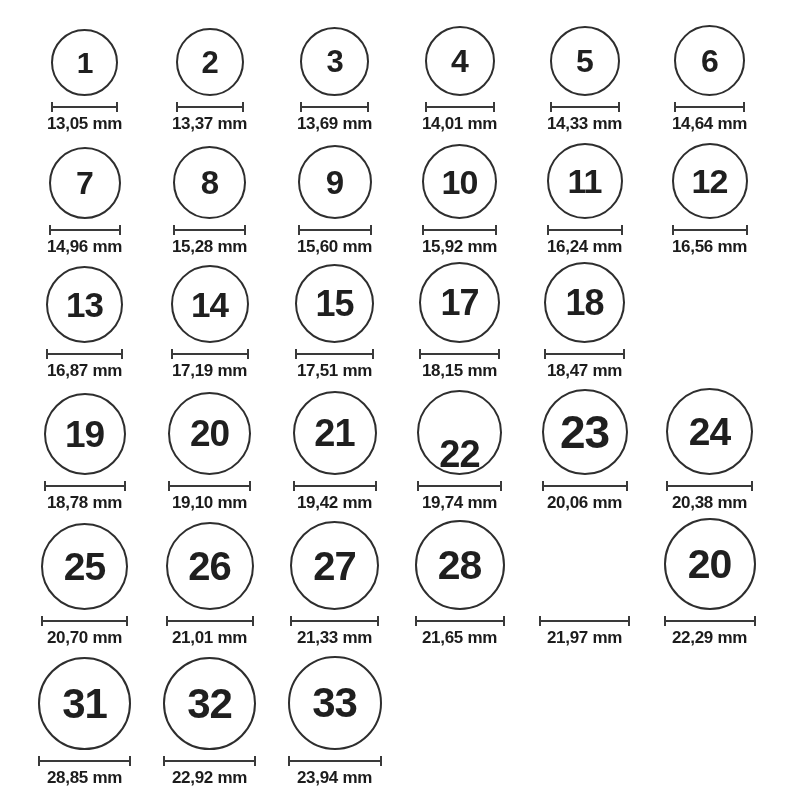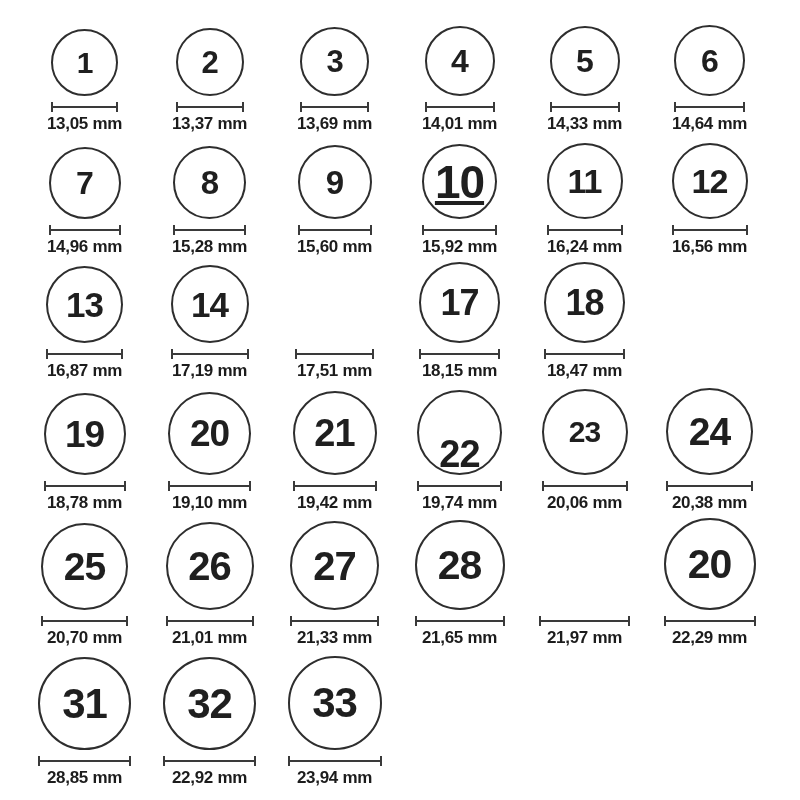--- a/index.html
+++ b/index.html
@@ -135,21 +135,21 @@
       </div>
       <div class="cell">
         <div class="circle" style="width: 74px; height: 74px;">
           <span class="num" style="font-size: 33px;">9</span>
         </div>
         <div class="measure" style="width: 74px;"></div>
         <div class="label">15,60 mm</div>
       </div>
       <div class="cell">
         <div class="circle" style="width: 75px; height: 75px;">
-          <span class="num" style="font-size: 46px; text-decoration: underline;">10</span>
+          <span class="num" style="font-size: 34px;">10</span>
         </div>
         <div class="measure" style="width: 75px;"></div>
         <div class="label">15,92 mm</div>
       </div>
       <div class="cell">
         <div class="circle" style="width: 76px; height: 76px;">
           <span class="num" style="font-size: 34px;">11</span>
         </div>
         <div class="measure" style="width: 76px;"></div>
         <div class="label">16,24 mm</div>
@@ -171,20 +171,23 @@
         <div class="label">16,87 mm</div>
       </div>
       <div class="cell">
         <div class="circle" style="width: 78px; height: 78px;">
           <span class="num" style="font-size: 35px;">14</span>
         </div>
         <div class="measure" style="width: 78px;"></div>
         <div class="label">17,19 mm</div>
       </div>
       <div class="cell">
+        <div class="circle" style="width: 79px; height: 79px;">
+          <span class="num" style="font-size: 36px;">15</span>
+        </div>
         <div class="measure" style="width: 79px;"></div>
         <div class="label">17,51 mm</div>
       </div>
       <div class="cell">
         <div class="circle" style="width: 81px; height: 81px;">
           <span class="num" style="font-size: 36px;">17</span>
         </div>
         <div class="measure" style="width: 81px;"></div>
         <div class="label">18,15 mm</div>
       </div>
@@ -220,21 +223,21 @@
       </div>
       <div class="cell">
         <div class="circle" style="width: 85px; height: 85px; align-items: flex-end;">
           <span class="num" style="font-size: 38px;">22</span>
         </div>
         <div class="measure" style="width: 85px;"></div>
         <div class="label">19,74 mm</div>
       </div>
       <div class="cell">
         <div class="circle" style="width: 86px; height: 86px;">
-          <span class="num" style="font-size: 30px;">23</span>
+          <span class="num" style="font-size: 46px;">23</span>
         </div>
         <div class="measure" style="width: 86px;"></div>
         <div class="label">20,06 mm</div>
       </div>
       <div class="cell">
         <div class="circle" style="width: 87px; height: 87px;">
           <span class="num" style="font-size: 39px;">24</span>
         </div>
         <div class="measure" style="width: 87px;"></div>
         <div class="label">20,38 mm</div>

